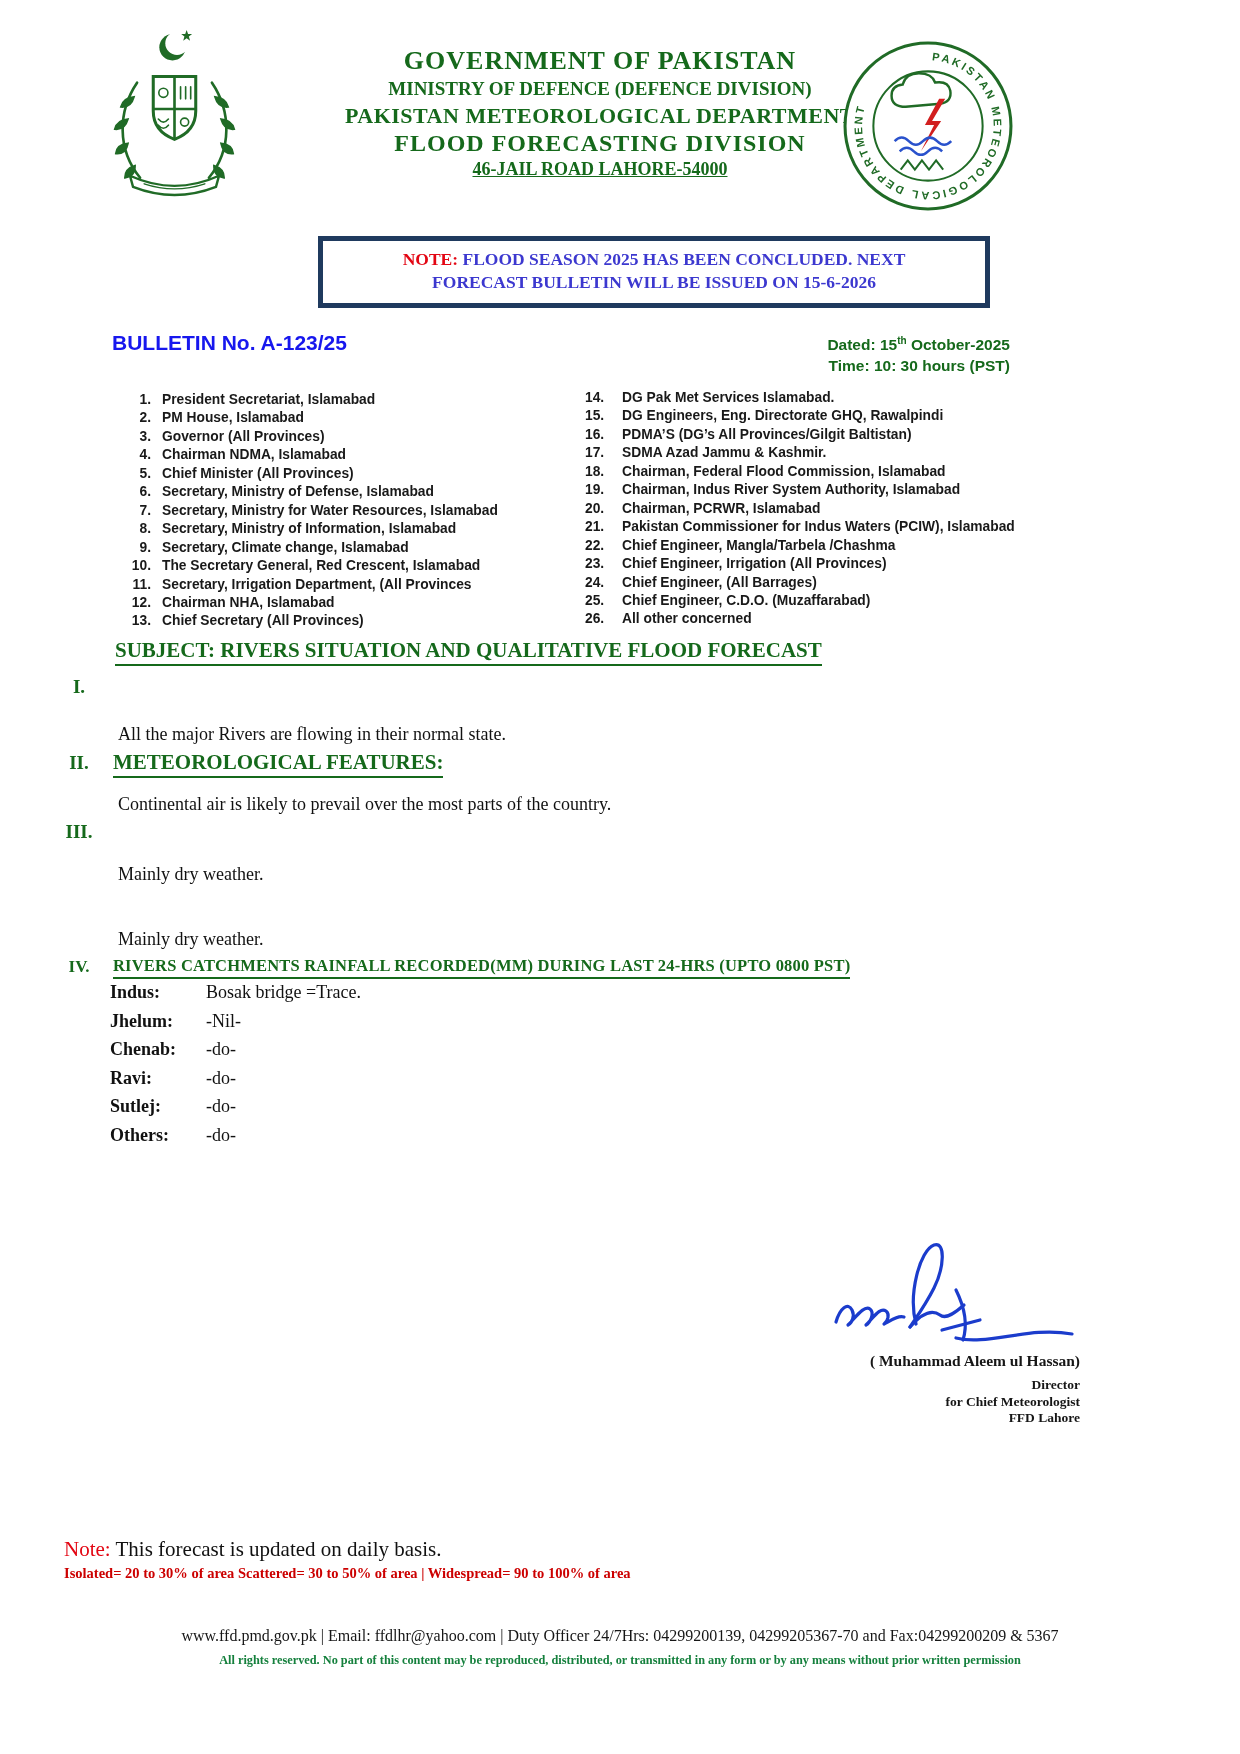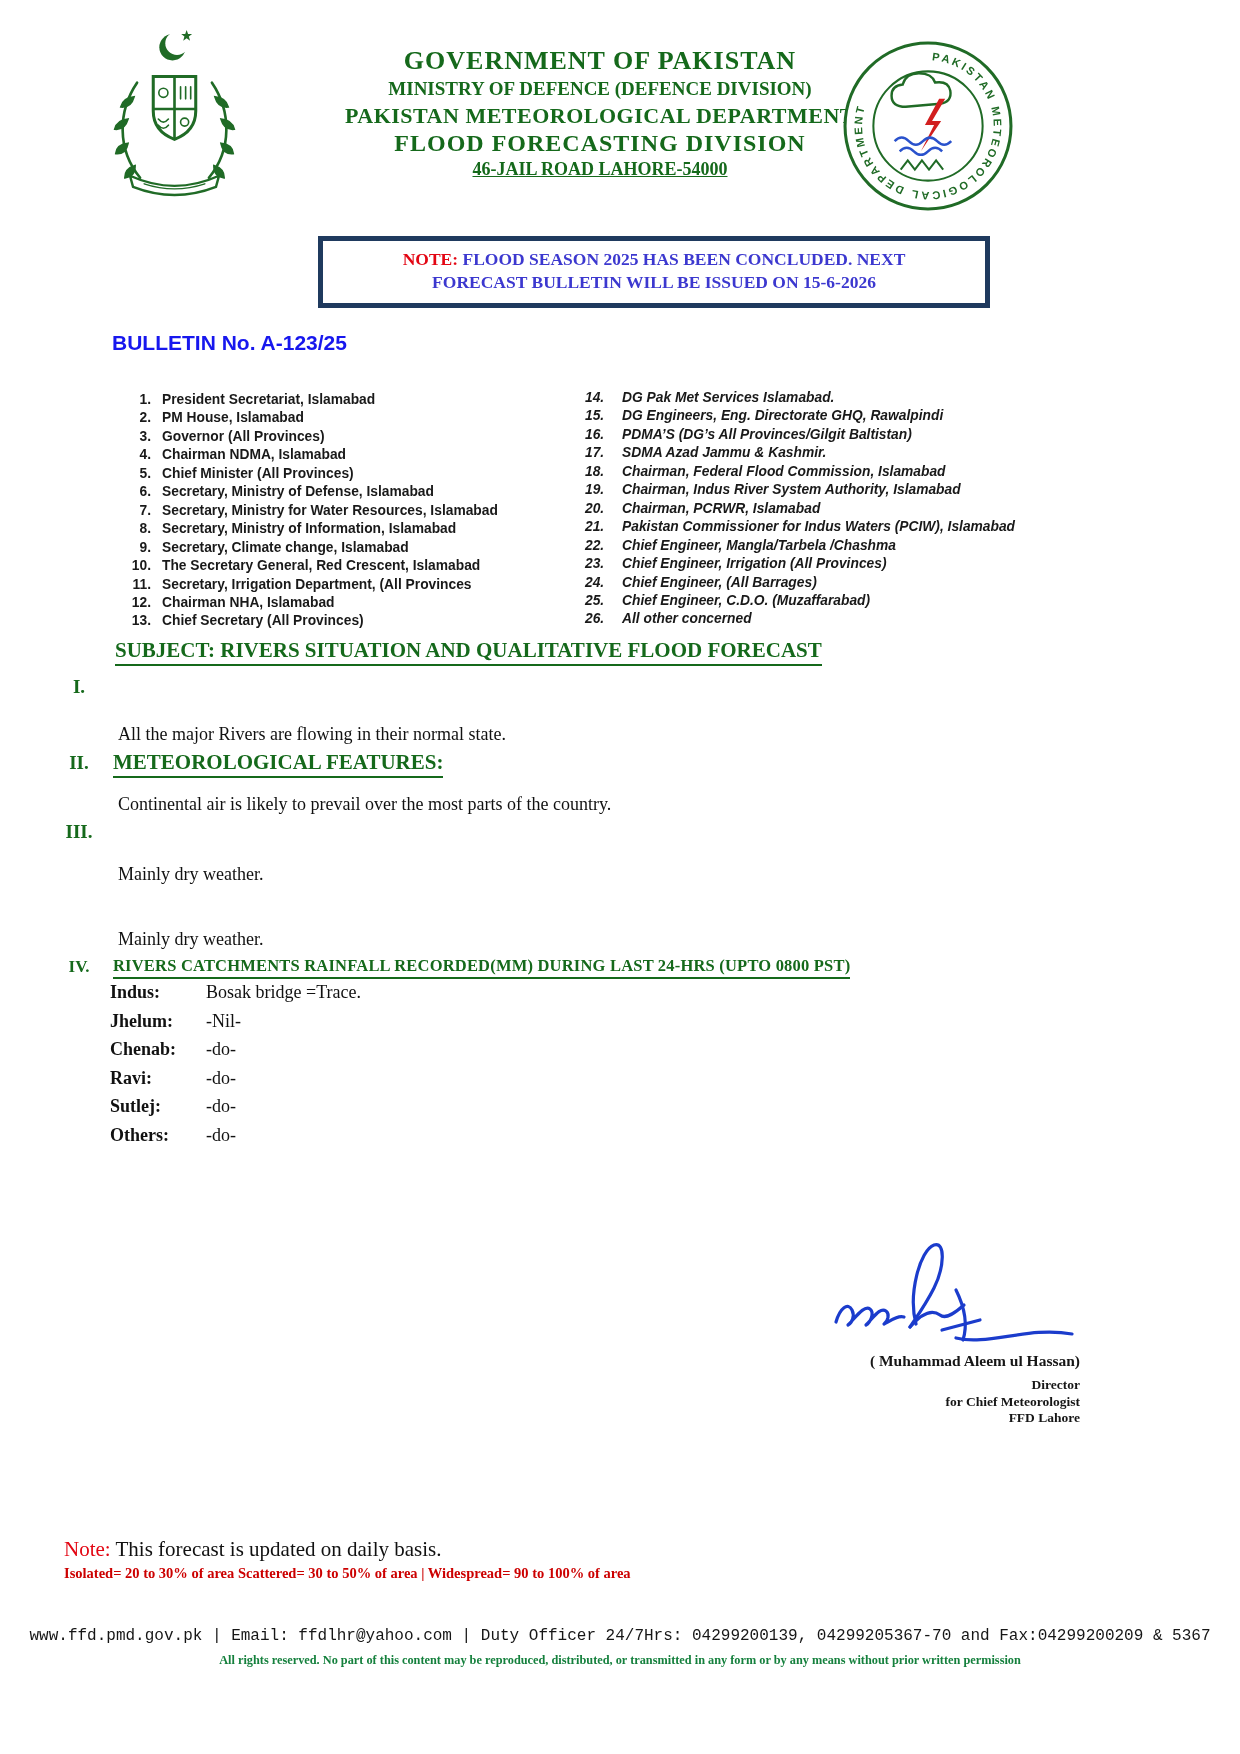--- a/index.html
+++ b/index.html
@@ -25,21 +25,21 @@
   
   .bulletin-no{left:112px;top:331px;font-family:"Liberation Sans",sans-serif;font-weight:bold;
                font-size:21px;color:#1717ee;}
   .date-block{left:690px;top:330px;width:320px;text-align:right;font-family:"Liberation Sans",sans-serif;
               font-weight:bold;font-size:15.5px;line-height:21px;color:#15691b;}
   .date-block sup{font-size:10px;}
 
   
   .dist{font-family:"Liberation Sans",sans-serif;font-weight:bold;font-size:13.8px;color:#191919;}
   .dist-left{left:121px;top:391px;}
-  .dist-right{left:585px;top:389px;font-style:italic;}
+  .dist-right{left:585px;top:389px;}
   .dist-row{line-height:18.45px;white-space:nowrap;}
   .numL{display:inline-block;width:30px;text-align:right;margin-right:11px;}
   .numR{display:inline-block;width:26px;text-align:left;margin-right:11px;}
 
   
   .subject{left:115px;top:638px;font-size:21px;font-weight:bold;color:#15691b;}
   .uline{border-bottom:2px solid currentColor;padding-bottom:1px;display:inline-block;}
   .sec-num{left:52px;width:54px;text-align:center;font-size:19px;font-weight:bold;color:#15691b;}
   .sec-head{left:113px;font-size:21px;font-weight:bold;color:#15691b;}
   .sec-head-sm{left:113px;font-size:16.5px;font-weight:bold;color:#15691b;letter-spacing:.2px;}
@@ -53,21 +53,21 @@
   
   .sig-svg{left:828px;top:1232px;}
   .sig-block{right:160px;top:1352px;text-align:right;font-weight:bold;color:#161616;}
   .sig-name{font-size:15.5px;margin-bottom:7px;}
   .sig-line{font-size:13.5px;line-height:16.5px;}
 
   
   .bottom-note{left:64px;top:1537px;font-size:21px;}
   .bottom-note .note-label{color:#e30613;}
   .legend{left:64px;top:1565px;font-size:14.5px;font-weight:bold;color:#cc0000;}
-  .footer-contact{left:0;top:1627px;width:100%;text-align:center;font-size:16px;color:#161616;font-family:Liberation Mono, monospace;}
+  .footer-contact{left:0;top:1627px;width:100%;text-align:center;font-size:16px;color:#161616;}
   .footer-rights{left:0;top:1653px;width:100%;text-align:center;font-size:12.3px;font-weight:bold;color:#15803d;}
 </style>
 </head>
 <body>
 
 <div class="page">
 
   <svg class="abs" style="left:102px;top:26px" width="145" height="172" viewBox="0 0 140 170" aria-hidden="true">
     <g stroke="#206b26" fill="none" stroke-width="2.6" stroke-linecap="round">
 
@@ -135,20 +135,24 @@
     <path d="M58 128 l7 -9 l7 9 l7 -9 l7 9 l7 -9 l7 9" stroke="#206b26" stroke-width="2" fill="none"></path>
   </svg>
 
   <div class="abs note-box">
     <div class="note-inner">
       <span class="note-label">NOTE:</span><span class="note-content"> FLOOD SEASON 2025 HAS BEEN CONCLUDED. NEXT FORECAST BULLETIN WILL BE ISSUED ON 15-6-2026</span>
     </div>
   </div>
 
   <div class="abs bulletin-no">BULLETIN No. A-123/25</div>
+  <div class="abs date-block">
+    <div><span>Dated: 15</span><sup>th</sup><span> October-2025</span></div>
+    <div>Time:  10: 30 hours (PST)</div>
+  </div>
 
   <div class="abs dist dist-left">
     <div class="dist-row"><span class="numL">1.</span><span>President Secretariat, Islamabad</span></div>
     <div class="dist-row"><span class="numL">2.</span><span>PM House, Islamabad</span></div>
     <div class="dist-row"><span class="numL">3.</span><span>Governor (All Provinces)</span></div>
     <div class="dist-row"><span class="numL">4.</span><span>Chairman NDMA, Islamabad</span></div>
     <div class="dist-row"><span class="numL">5.</span><span>Chief Minister (All Provinces)</span></div>
     <div class="dist-row"><span class="numL">6.</span><span>Secretary, Ministry of Defense, Islamabad</span></div>
     <div class="dist-row"><span class="numL">7.</span><span>Secretary, Ministry for Water Resources, Islamabad</span></div>
     <div class="dist-row"><span class="numL">8.</span><span>Secretary, Ministry of Information, Islamabad</span></div>

